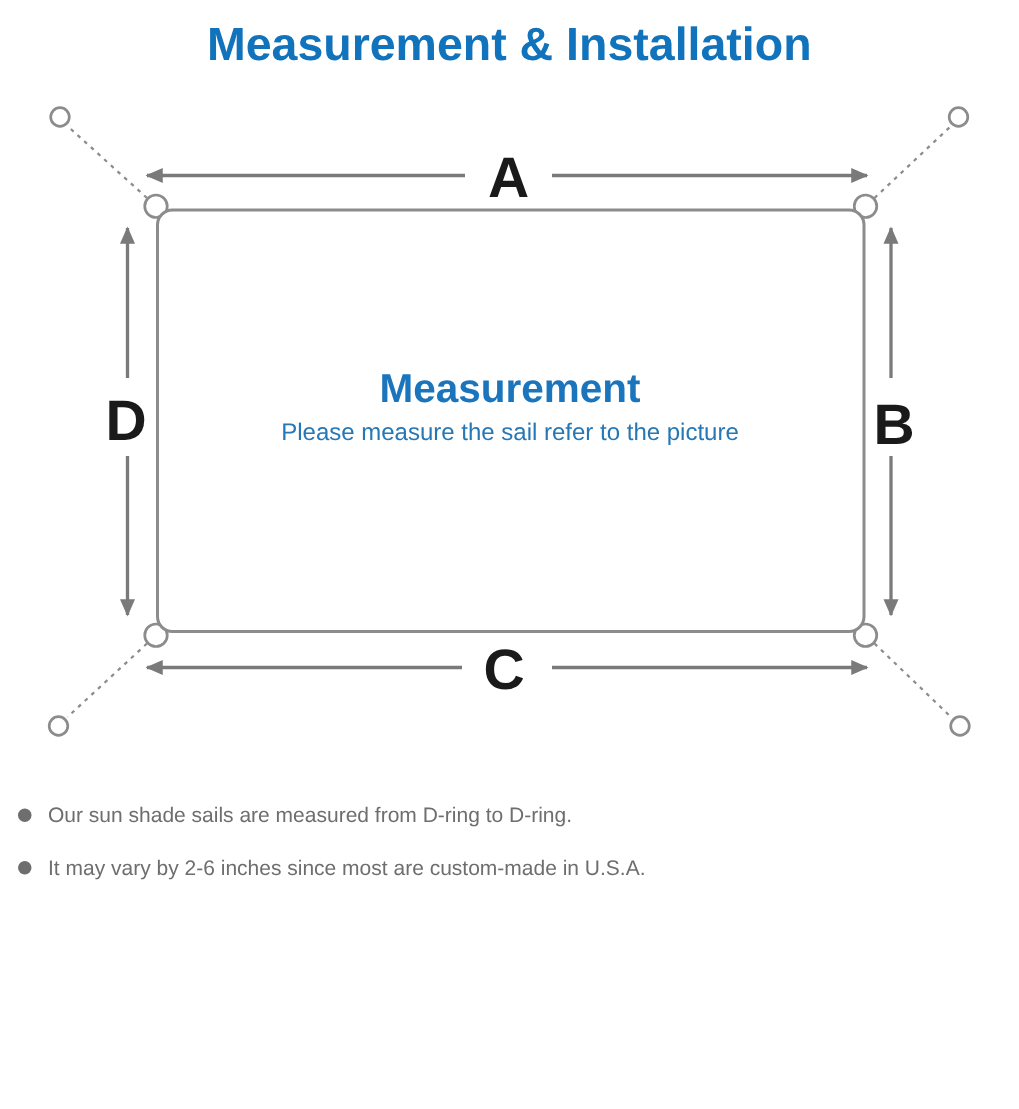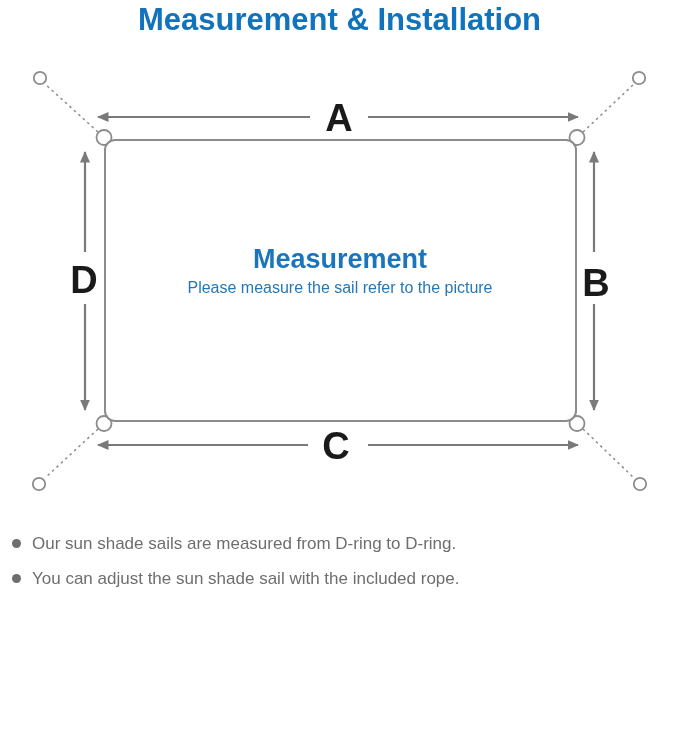--- a/index.html
+++ b/index.html
@@ -14,21 +14,21 @@
     height: 739px;
     background: #ffffff;
     overflow: hidden;
   }
   .page-title {
     position: absolute;
     top: 0;
     left: 0;
     width: 679px;
     margin: 0;
-    padding-top: 2px;
+    padding-top: 12px;
     text-align: center;
     font-size: 31px;
     font-weight: 700;
     color: #1273bd;
     letter-spacing: 0px;
   }
   .diagram-svg {
     position: absolute;
     top: 0;
     left: 0;
@@ -56,21 +56,21 @@
     margin: 0;
     padding: 0;
     list-style: none;
   }
   .bullet-item {
     display: flex;
     align-items: flex-start;
     gap: 11px;
     margin: 0 0 14px 0;
     color: #6e6e6e;
-    font-size: 17px;
+    font-size: 14px;
     line-height: 21px;
   }
   .bullet-dot {
     flex: 0 0 auto;
     width: 9px;
     height: 9px;
     margin-top: 6px;
     border-radius: 50%;
     background: #6e6e6e;
   }
@@ -129,17 +129,17 @@
     <text class="center-subtitle" x="340" y="293" text-anchor="middle">Please measure the sail refer to the picture</text>
   </svg>
 
   <ul class="bullet-list">
     <li class="bullet-item">
       <span class="bullet-dot"></span>
       <span class="bullet-text">Our sun shade sails are measured from D-ring to D-ring.</span>
     </li>
     <li class="bullet-item">
       <span class="bullet-dot"></span>
-      <span class="bullet-text">You can adjust the sun shade sail with the included rope.</span>
+      <span class="bullet-text">It may vary by 2-6 inches since most are custom-made in U.S.A.</span>
     </li>
   </ul>
 
 </div>
 
 </body></html>

